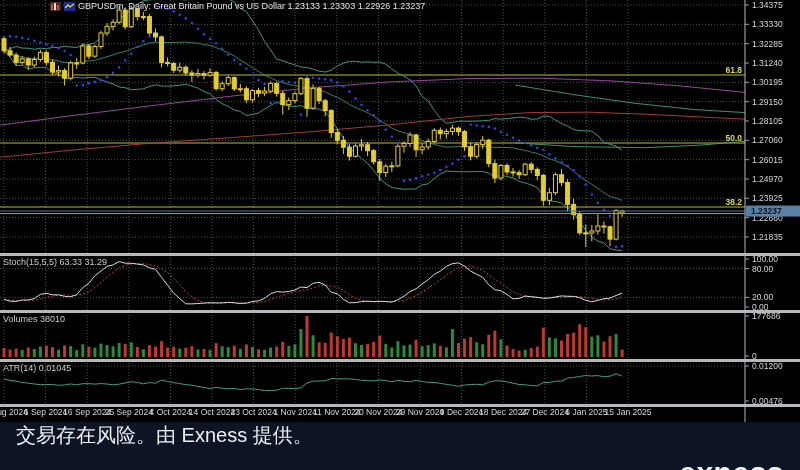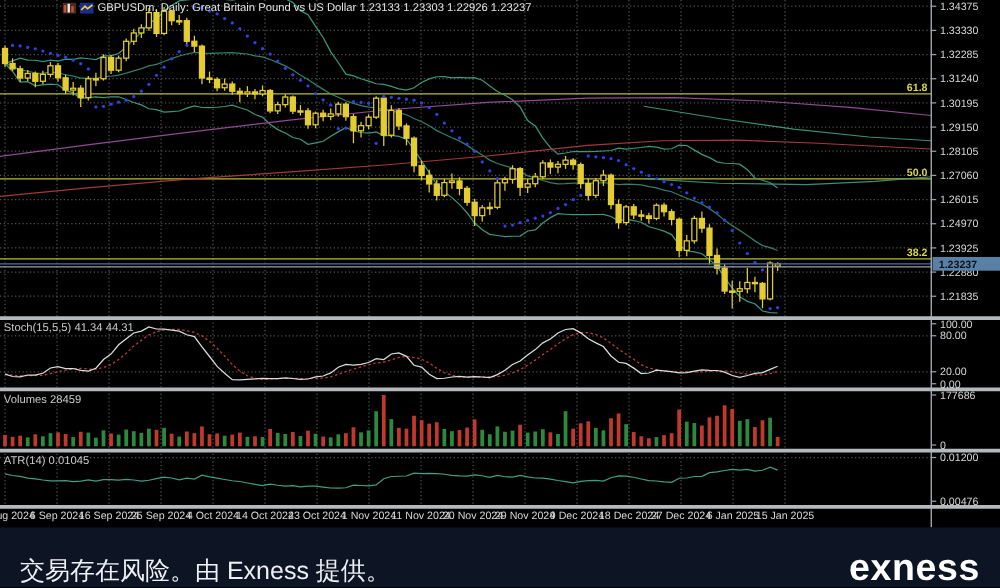--- a/index.html
+++ b/index.html
@@ -7,21 +7,21 @@
           font-family:"Liberation Sans",sans-serif;}
   svg{display:block;}
   .titlebar{position:absolute;top:1px;left:2px;display:flex;align-items:center;gap:3px;
             font-size:9px;color:#e4e4e4;pointer-events:none;white-space:nowrap;padding-left:48px;}
   .mini-icon{width:11px;height:9px;display:inline-block;}
   .plabel{position:absolute;left:3px;font-size:9px;color:#c9c9c9;pointer-events:none;white-space:nowrap;}
   #lb-stoch{top:257px;}
   #lb-vol{top:314px;}
   #lb-atr{top:363px;text-align:center;}
   .footer{position:absolute;left:0;top:422px;width:800px;height:48px;background:#0d1524;
-          display:flex;align-items:flex-end;justify-content:space-between;
+          display:flex;align-items:flex-start;justify-content:space-between;
           padding:0 16px;box-sizing:border-box;}
   .risk{font-size:20px;color:#edf0f4;}
   .brand{font-size:30px;font-weight:bold;color:#ffffff;letter-spacing:0.5px;line-height:1;margin-top:36px;}
 </style>
 </head>
 <body>
 
 <div class="screen">
 
   <svg id="cv" width="800" height="422">
@@ -598,22 +598,22 @@
     </span>
     <span class="mini-icon">
       <svg width="11" height="9">
           <rect width="11" height="9" fill="#1a2c8e"></rect>
           <polyline points="1,6 4,3 6,5 10,2" fill="none" stroke="#f2d430" stroke-width="1.3"></polyline>
         </svg>
     </span>
     <span>GBPUSDm, Daily: Great Britain Pound vs US Dollar  1.23133 1.23303 1.22926 1.23237</span>
   </div>
 
-  <div class="plabel" id="lb-stoch">Stoch(15,5,5) 41.34 44.31</div>
-  <div class="plabel" id="lb-vol">Volumes 28459</div>
+  <div class="plabel" id="lb-stoch">Stoch(15,5,5) 63.33 31.29</div>
+  <div class="plabel" id="lb-vol">Volumes 38010</div>
   <div class="plabel" id="lb-atr">ATR(14) 0.01045</div>
 
   <div class="footer" id="footer" style="background: rgb(13, 21, 36);">
     <span class="risk">交易存在风险。由 Exness 提供。</span>
     <span class="brand">exness</span>
   </div>
 
 </div>
 
 </body></html>

